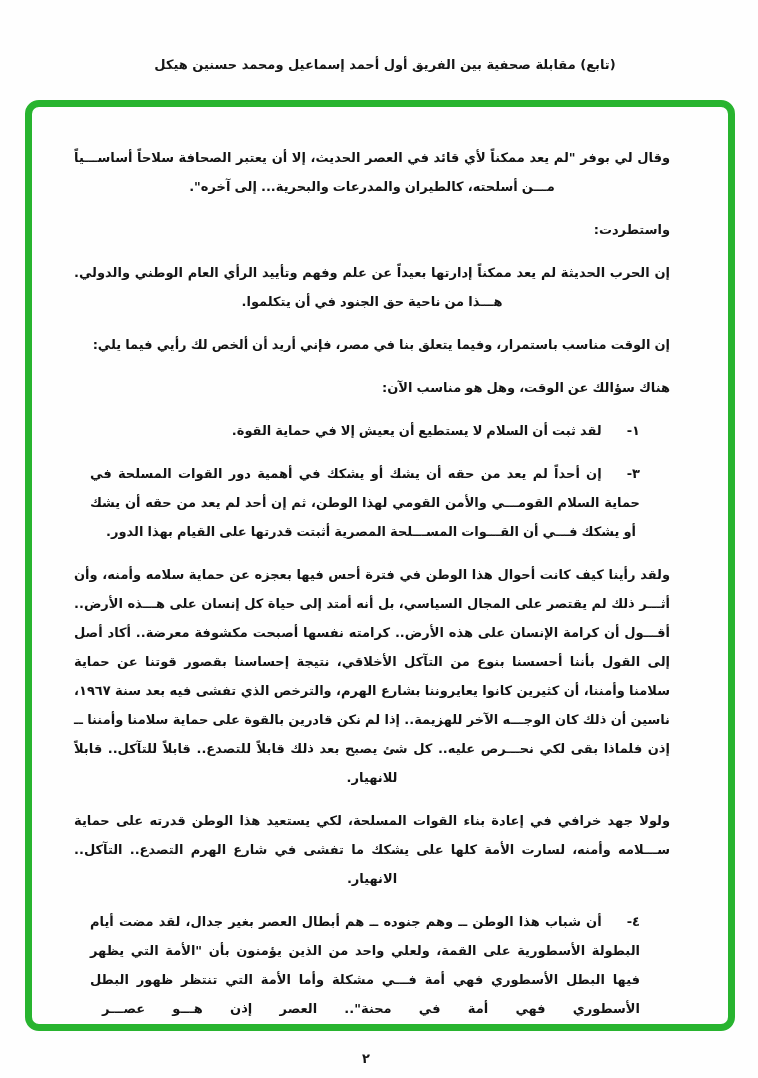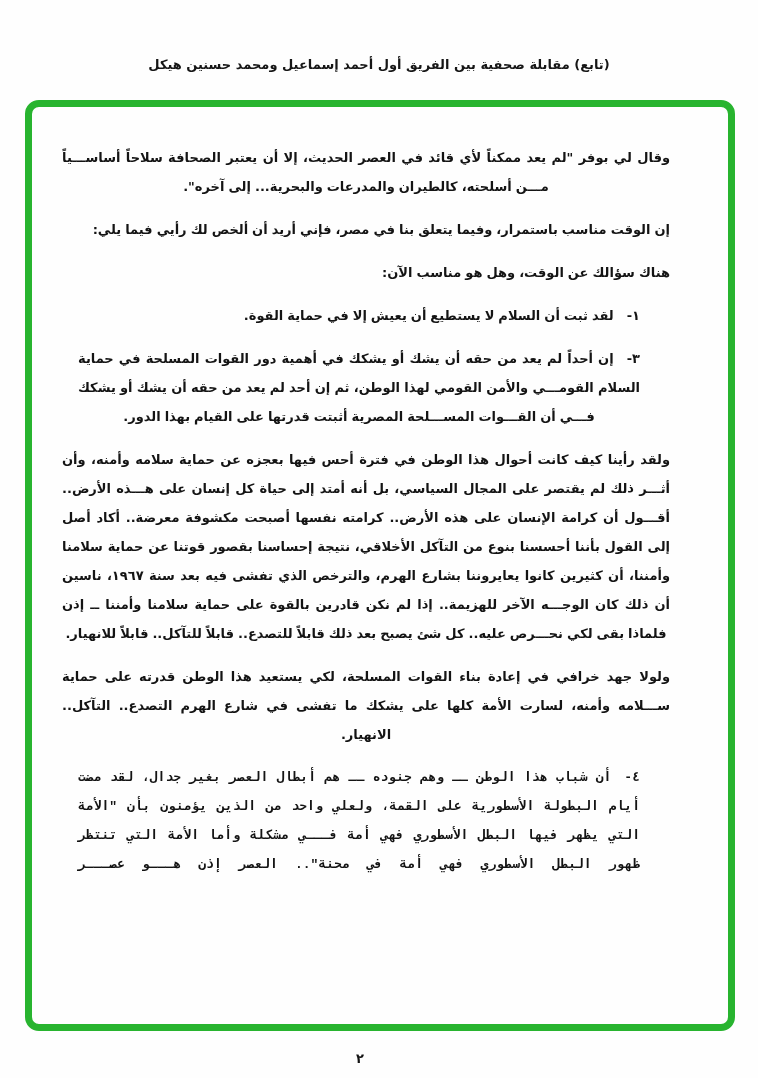--- a/index.html
+++ b/index.html
@@ -1,15 +1,15 @@
 <!DOCTYPE html>
 <html lang="ar" dir="rtl"><head>
 <meta charset="utf-8">
 <style>
-  * { box-sizing: border-box; }
+  * { box-sizing: border-box; padding-left: 12px; }
   html, body {
     margin: 0;
     padding: 0;
     background: #ffffff;
     font-family: "DejaVu Sans", sans-serif;
   }
   .page {
     position: relative;
     width: 758px;
     height: 1078px;
@@ -62,21 +62,20 @@
     margin: 0 30px 14px 16px;
     text-align: justify;
     text-align-last: center;
   }
   .list-item.one-line {
     text-align: right;
     text-align-last: right;
   }
   .list-item.continued {
     text-align-last: justify;
-    font-family: Liberation Mono, monospace;
   }
   .marker {
     display: inline-block;
     margin-left: 13px;
     white-space: nowrap;
   }
   .page-number {
     position: absolute;
     bottom: 12px;
     left: 0;
@@ -92,21 +91,23 @@
 
 <div class="page" style="color: rgb(20, 20, 20);">
 
   <div class="doc-header">(تابع) مقابلة صحفية بين الفريق أول أحمد إسماعيل ومحمد حسنين هيكل</div>
 
   <div class="frame" style="border-color: rgb(40, 180, 47);">
     <div class="content">
 
       <p class="para">وقال لي بوفر "لم يعد ممكناً لأي قائد في العصر الحديث، إلا أن يعتبر الصحافة سلاحاً أساســـياً مـــن أسلحته، كالطيران والمدرعات والبحرية... إلى آخره".</p>
 
+      <p class="para single">واستطردت:</p>
 
+      <p class="para">إن الحرب الحديثة لم يعد ممكناً إدارتها بعيداً عن علم وفهم وتأييد الرأي العام الوطني والدولي. هـــذا من ناحية حق الجنود في أن يتكلموا.</p>
 
       <p class="para single">إن الوقت مناسب باستمرار، وفيما يتعلق بنا في مصر، فإني أريد أن ألخص لك رأيي فيما يلي:</p>
 
       <p class="para single">هناك سؤالك عن الوقت، وهل هو مناسب الآن:</p>
 
       <div class="list-item one-line">
         <span class="marker">١-</span><span>لقد ثبت أن السلام لا يستطيع أن يعيش إلا في حماية القوة.</span>
       </div>
 
 

